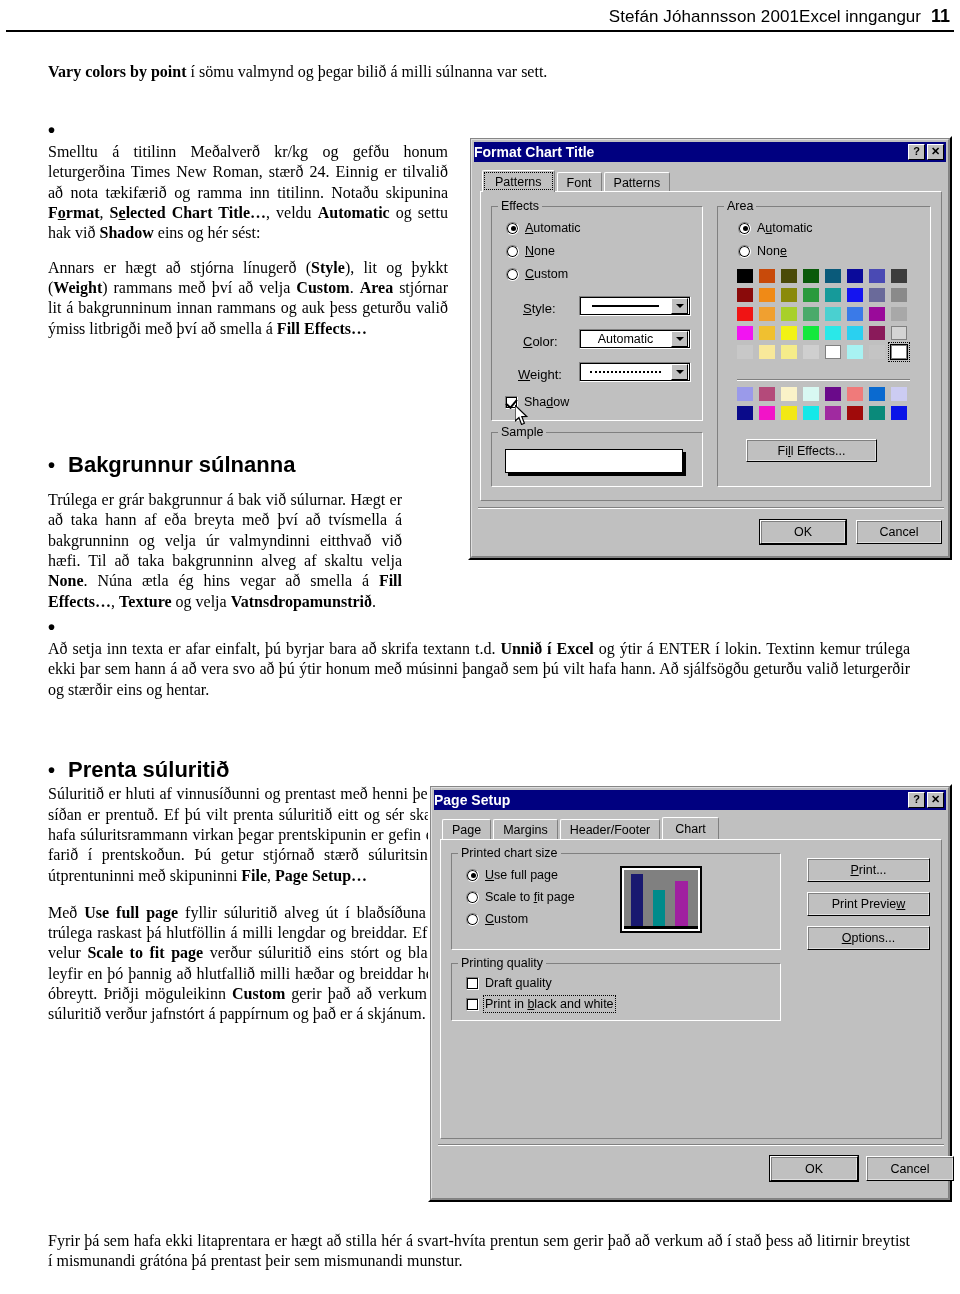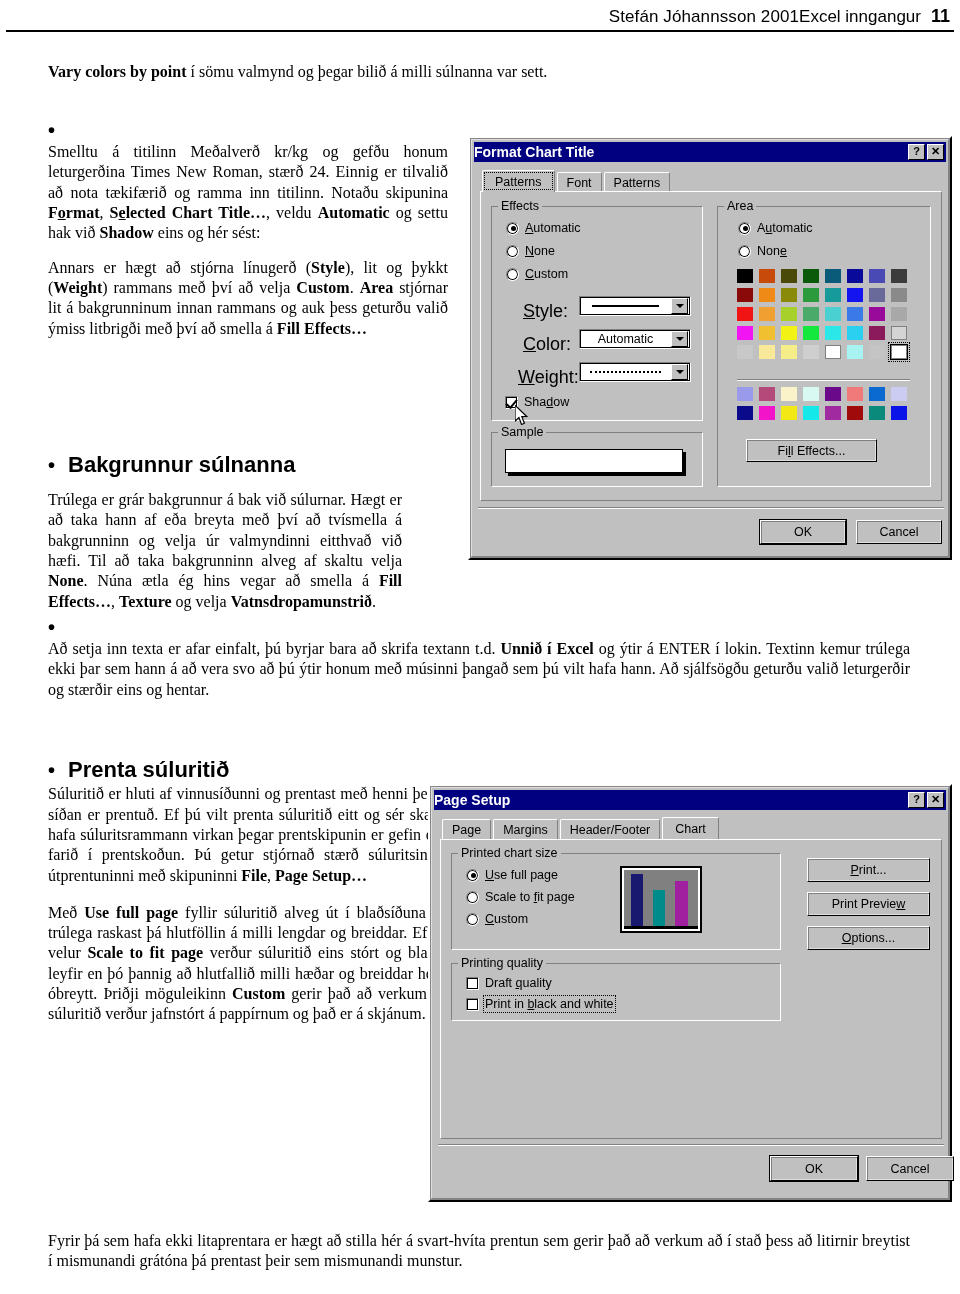--- a/index.html
+++ b/index.html
@@ -112,21 +112,21 @@
   .combo .arrow{
     width:17px; height:16px; margin-right:2px; background:#c0c0c0;
     border:1px solid; border-color:#ffffff #000000 #000000 #ffffff;
     display:flex; align-items:center; justify-content:center; flex:none;
   }
   .combo .arrow span{ border-left:4px solid transparent; border-right:4px solid transparent;
     border-top:4px solid #000; }
   .lineSolid{ flex:1; height:0; border-top:2px solid #000; margin:0 12px; }
   .lineDot{ flex:1; height:0; border-top:2px dotted #000; margin:0 10px; }
 
-  .flabel{ position:absolute; font-size:18px; }
+  .flabel{ position:absolute; font-size:13px; }
 
   
   .btn{
     position:absolute; background:#c0c0c0; display:flex;
     align-items:center; justify-content:center; font-size:12.5px;
     border:1px solid; border-color:#ffffff #000000 #000000 #ffffff;
     box-shadow:1px 1px 0 0 #808080 inset, -1px -1px 0 0 #dfdfdf inset;
   }
   .btn.def{ box-shadow:1px 1px 0 0 #808080 inset, -1px -1px 0 0 #dfdfdf inset, 0 0 0 1px #000; }
 

